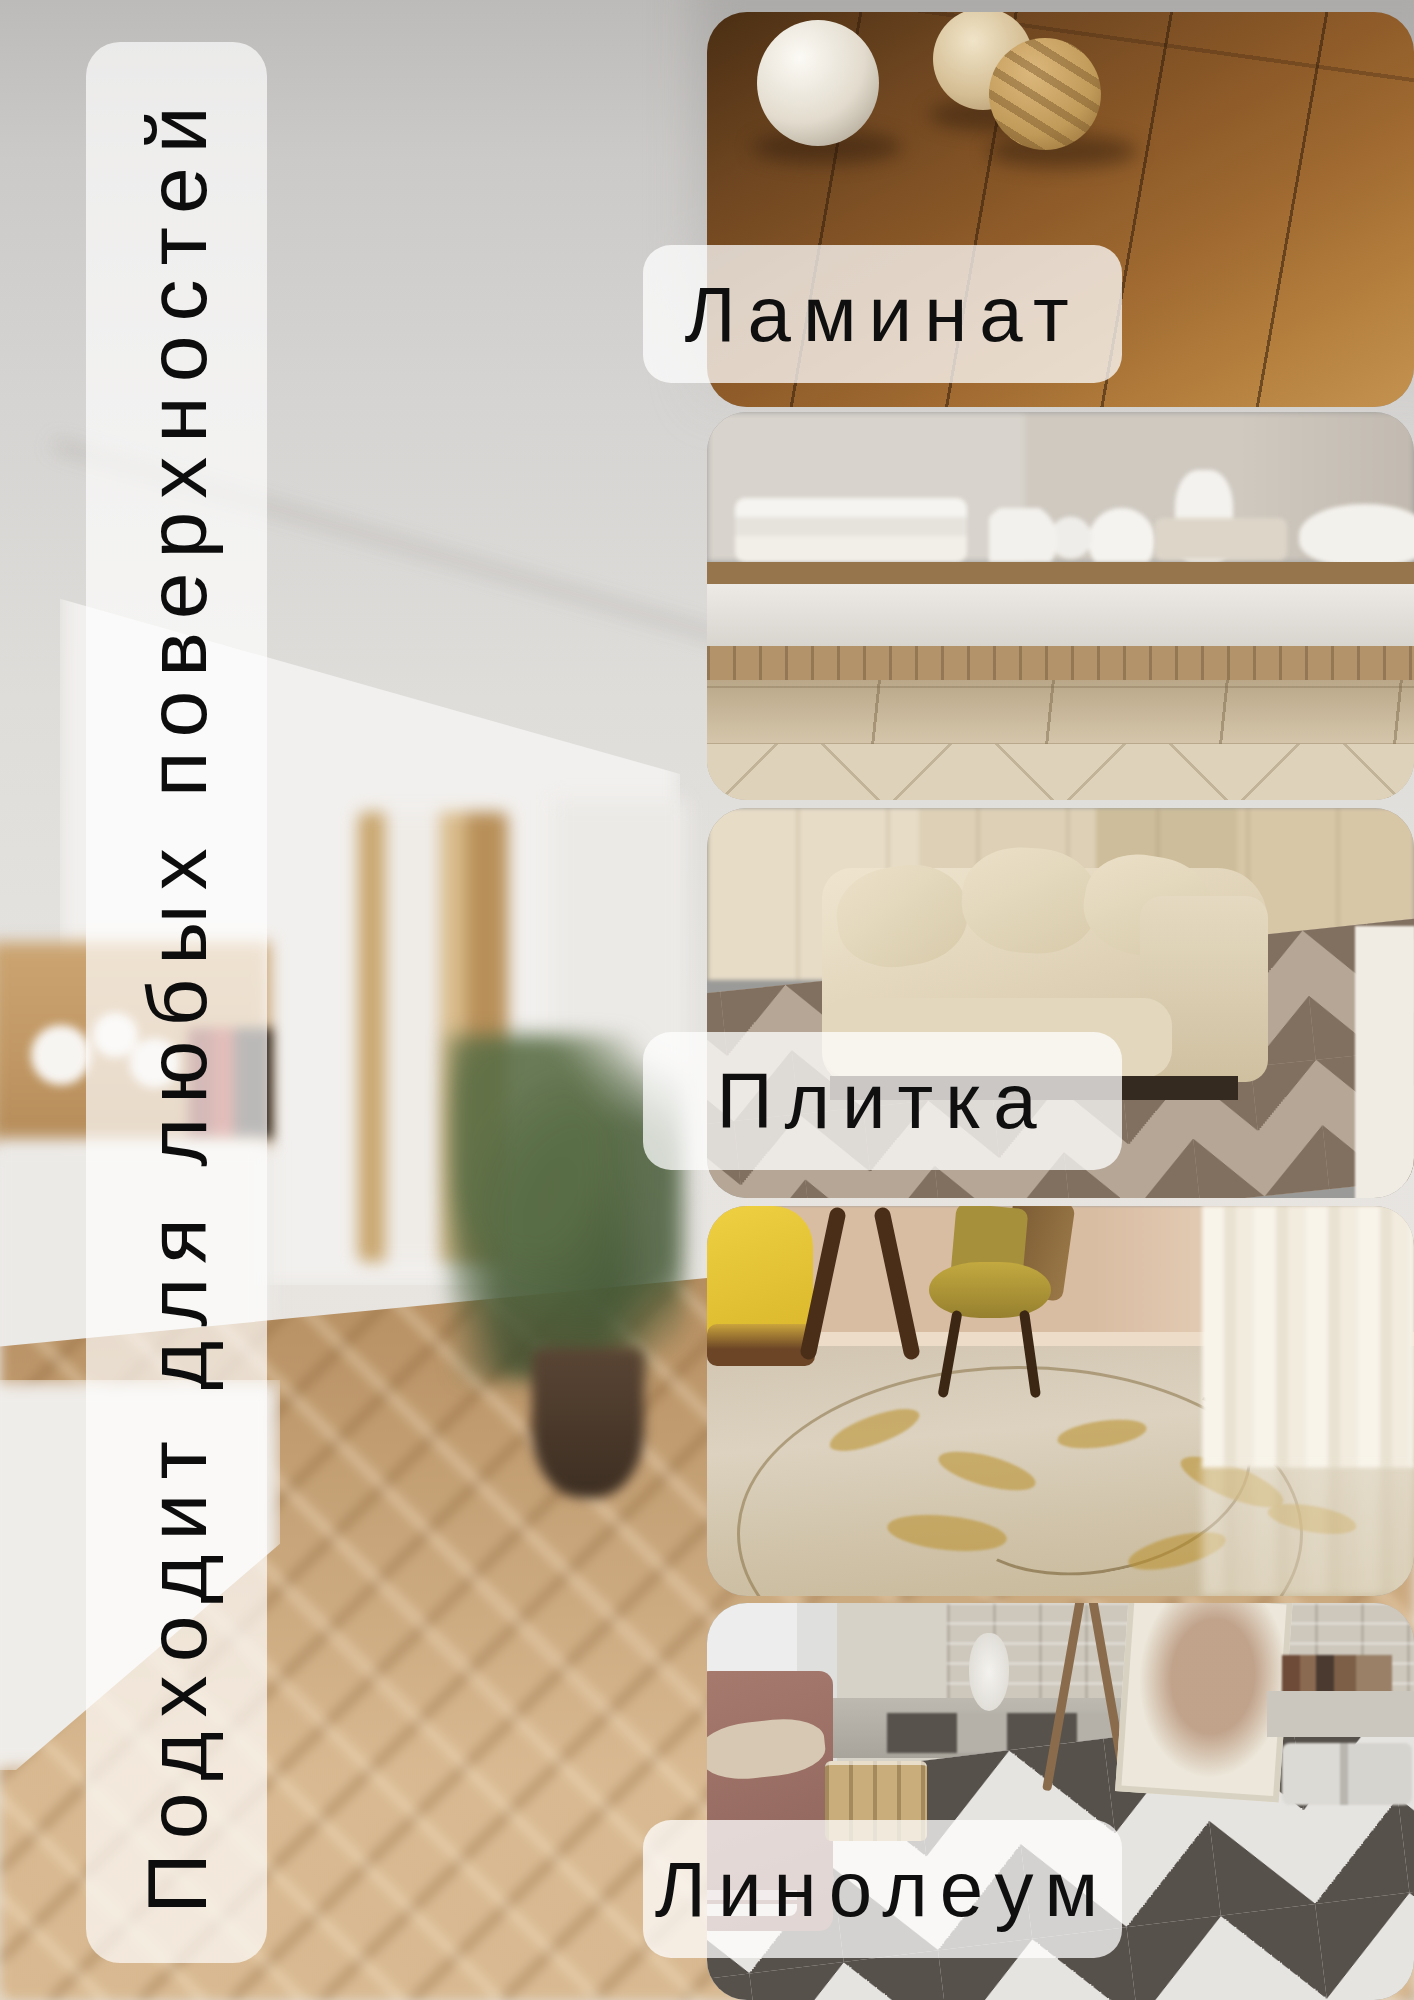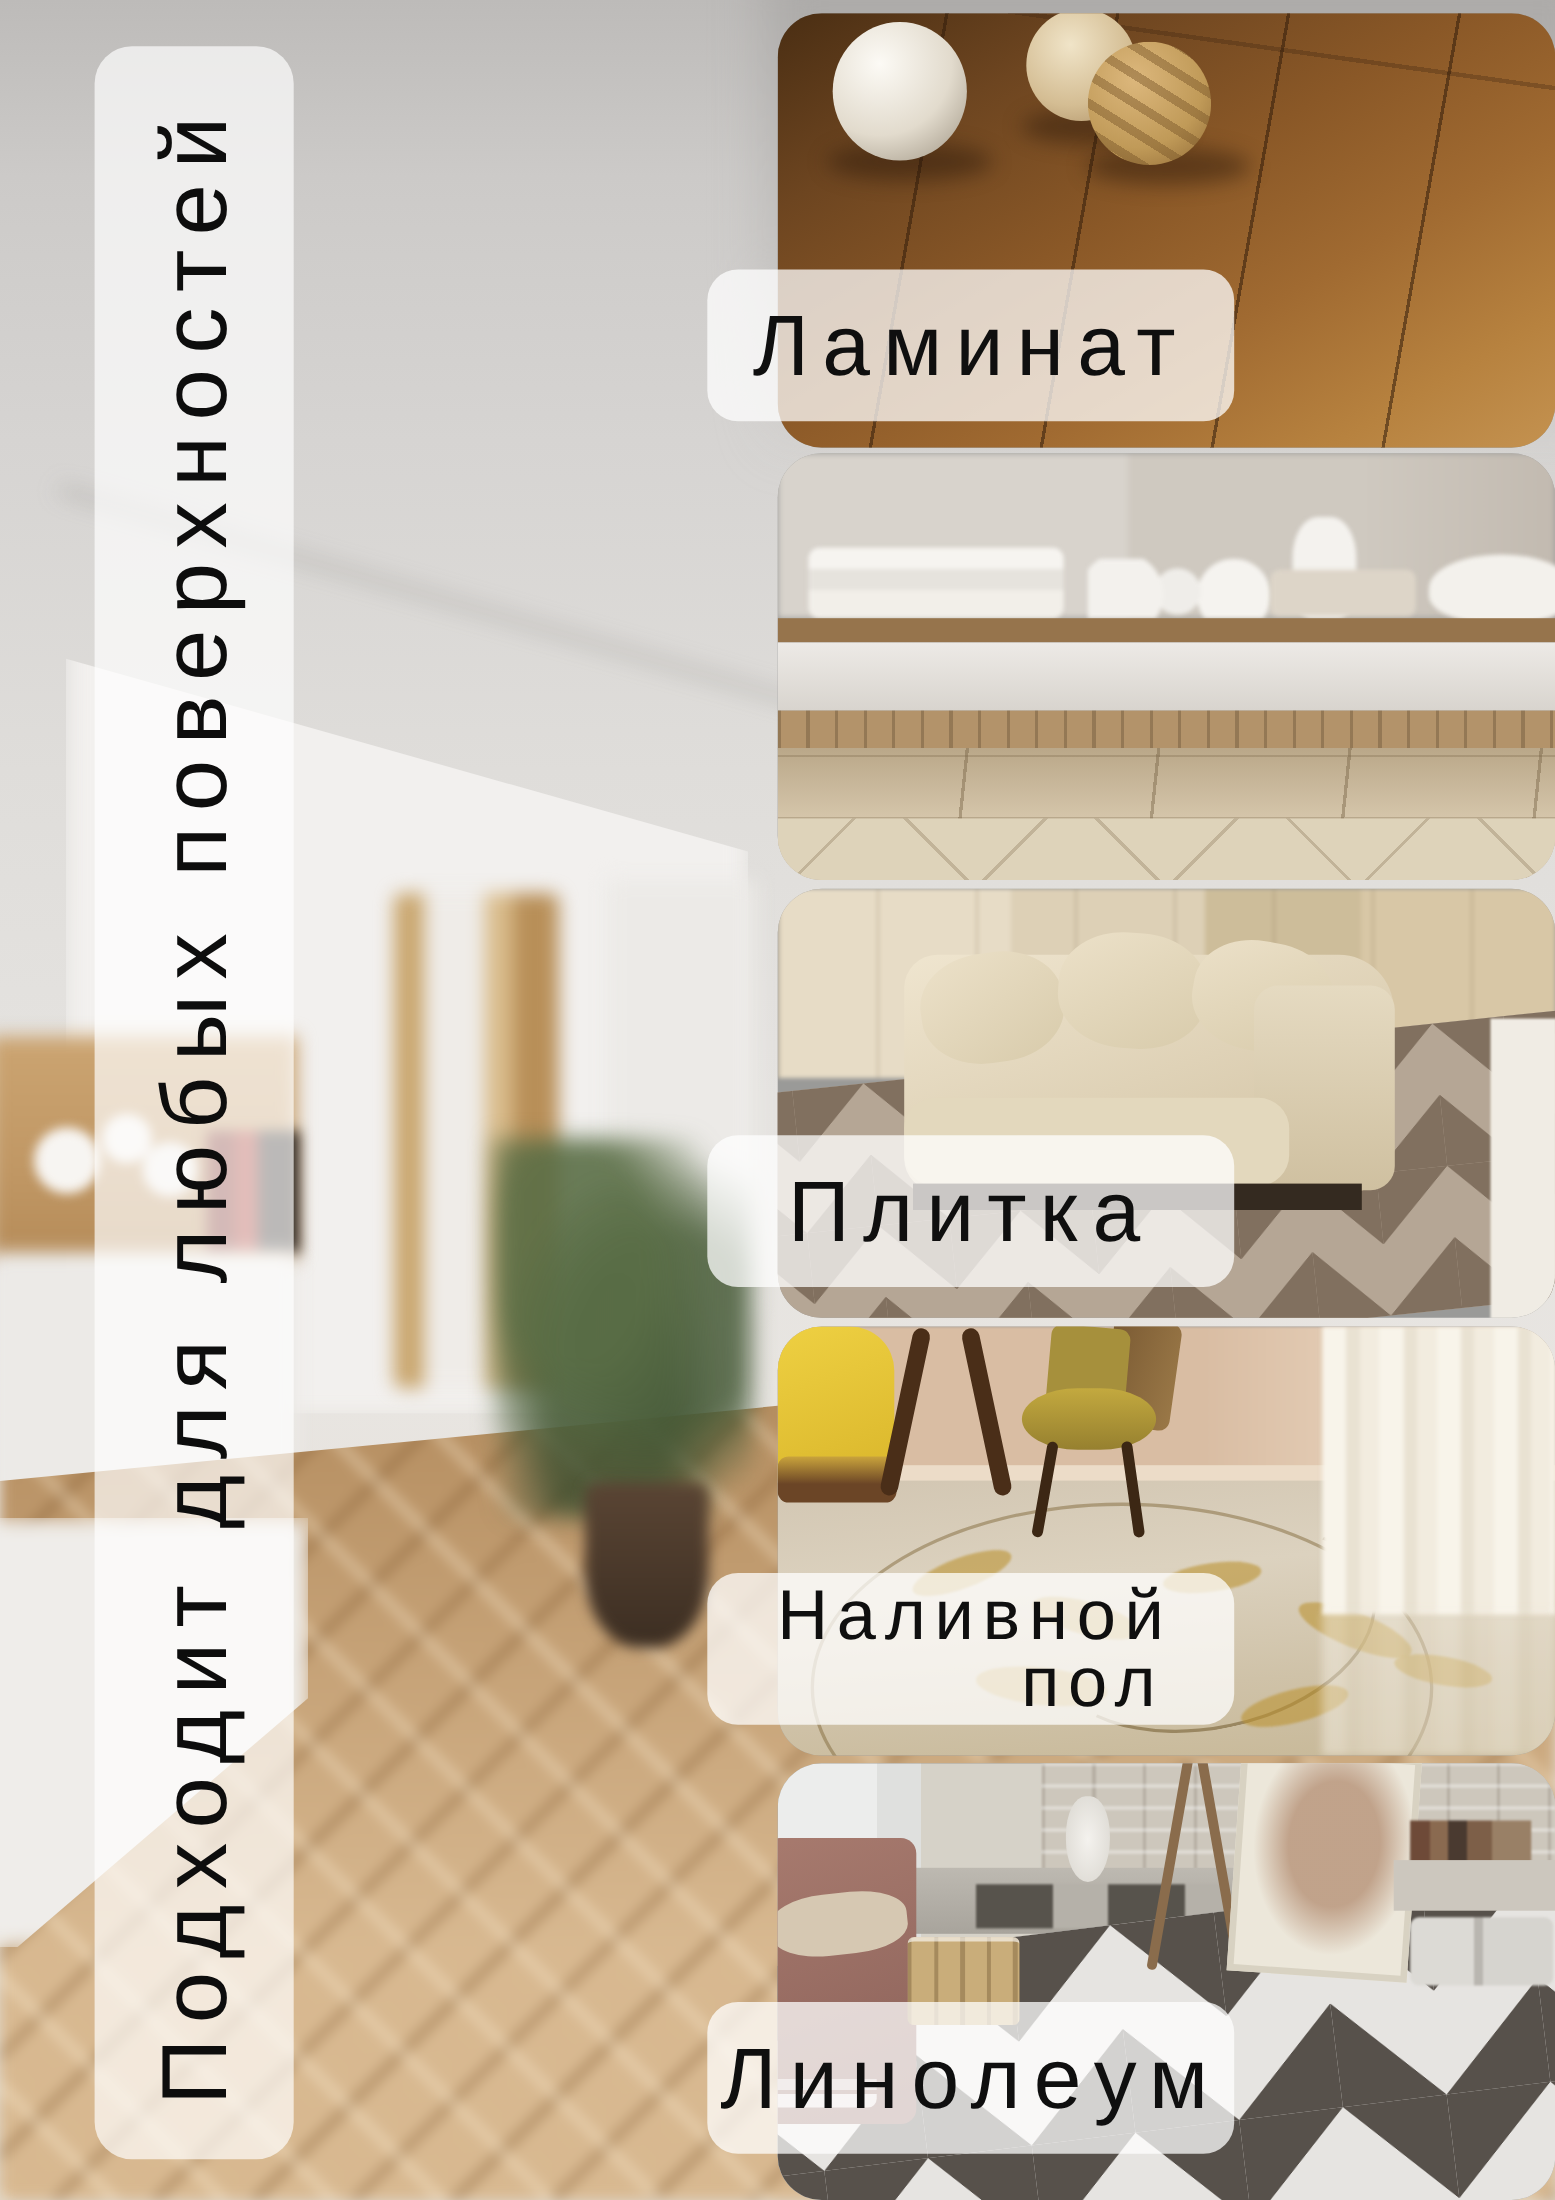--- a/index.html
+++ b/index.html
@@ -207,21 +207,21 @@
   
   #headline-strip{position:absolute;left:86px;top:42px;width:181px;height:1921px;
     border-radius:34px;background:rgba(255,255,255,.68);}
   #headline-text{position:absolute;left:50%;top:50%;
     transform:translate(-50%,-50%) rotate(-90deg);white-space:nowrap;
     font-size:84px;letter-spacing:14px;color:#0d0d0d;}
   
   .flabel{position:absolute;left:643px;width:479px;height:138px;border-radius:28px;
     background:rgba(255,255,255,.74);display:flex;align-items:center;justify-content:center;
     color:#0f0f0f;}
-  .flabel .inner{font-size:78px;letter-spacing:12px;text-align:right;line-height:.95;}
+  .flabel .inner{font-size:78px;letter-spacing:12px;text-align:left;line-height:.95;}
   #label-1{top:245px;} #label-2{top:635px;} #label-3{top:1032px;}
   #label-4{top:1430px;} #label-5{top:1820px;}
   #label-4 .inner{font-size:64px;letter-spacing:8px;max-width:352px;line-height:.95;}
 </style>
 </head>
 <body>
 
 <div id="canvas">
 
   <div>
@@ -327,20 +327,17 @@
   <div id="headline-strip">
     <div id="headline-text">Подходит для любых поверхностей</div>
   </div>
 
   <div class="flabel" id="label-1">
     <div class="inner">Ламинат</div>
   </div>
   <div class="flabel" id="label-3">
     <div class="inner">Плитка</div>
   </div>
-  <div class="flabel" id="label-4">
-    <div class="inner">Наливной пол</div>
-  </div>
   <div class="flabel" id="label-5">
     <div class="inner">Линолеум</div>
   </div>
 
 </div>
 
 </body></html>

